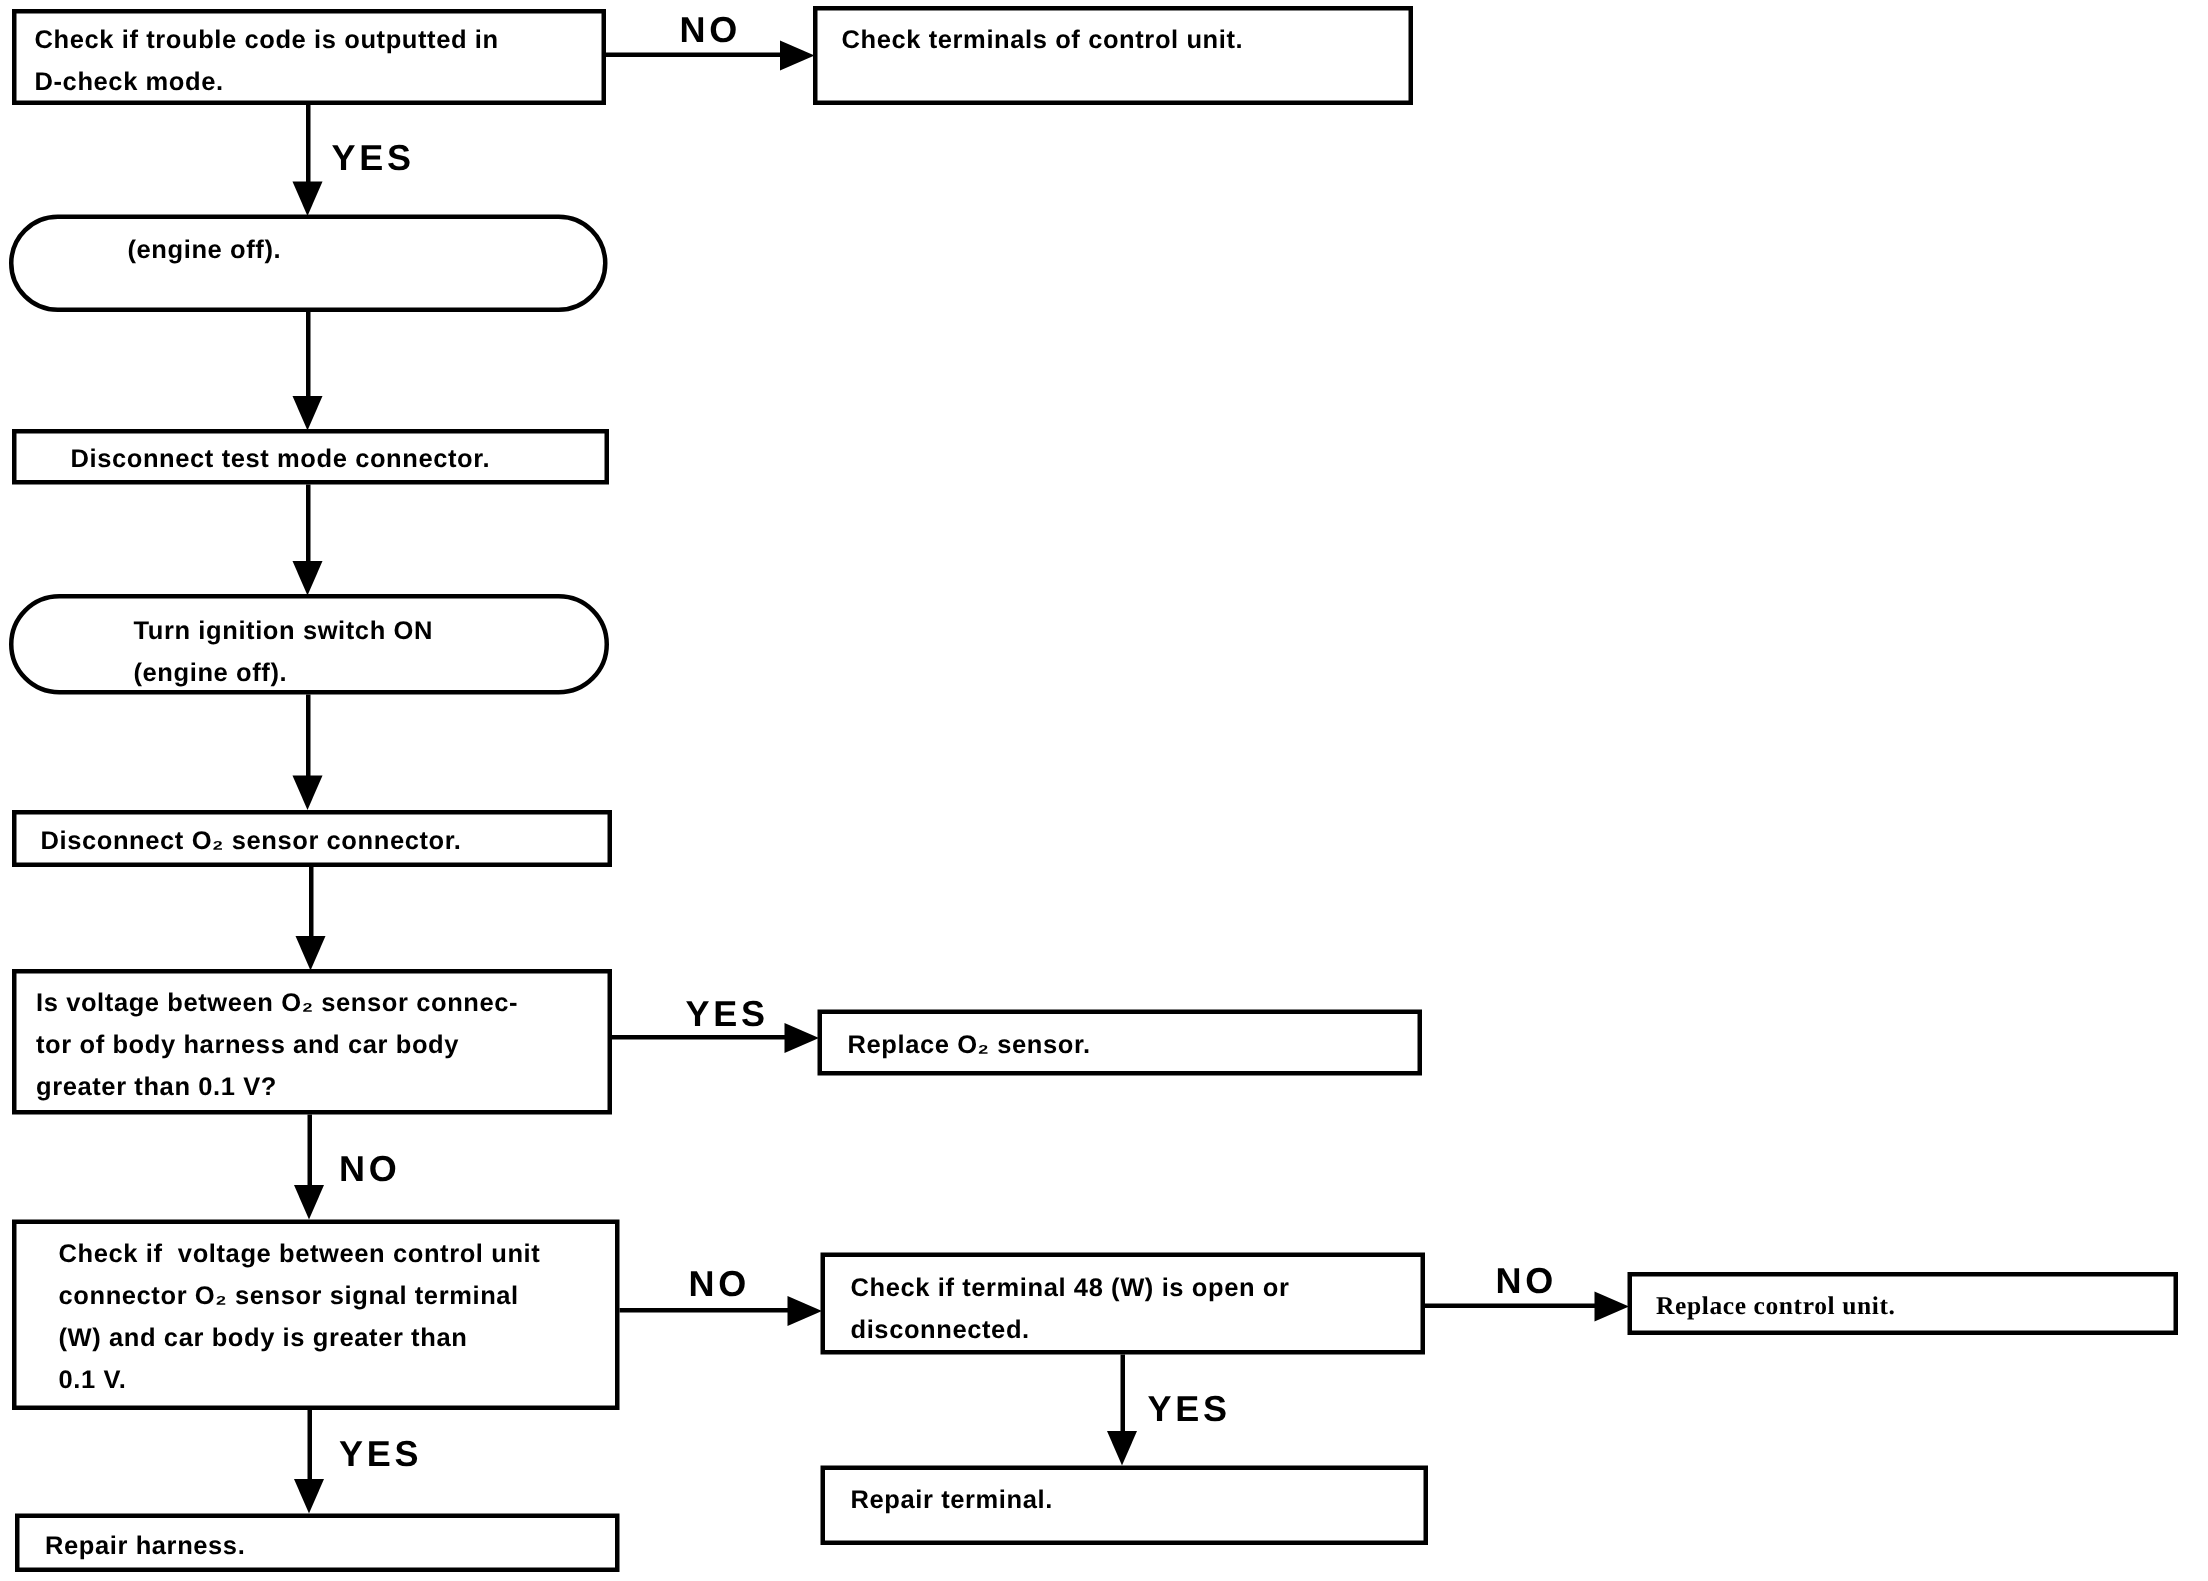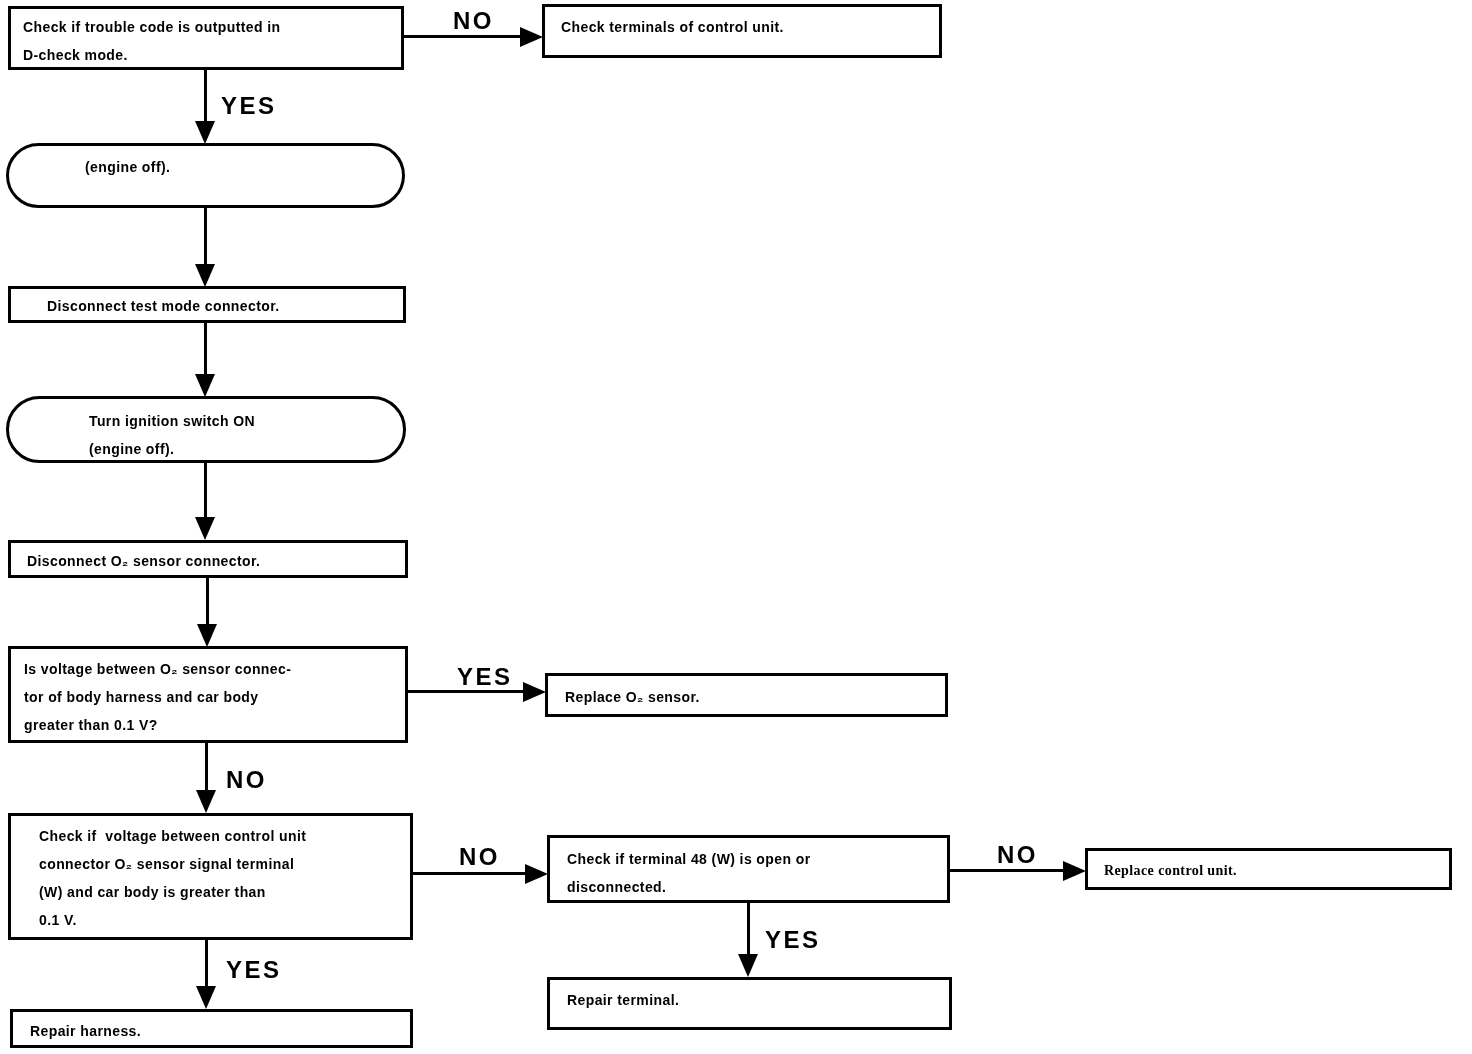--- a/index.html
+++ b/index.html
@@ -14,21 +14,21 @@
     background: #ffffff;
     font-family: "Liberation Sans", "DejaVu Sans", sans-serif;
     color: #000;
     overflow: hidden;
   }
   .node {
     position: absolute;
     box-sizing: border-box;
     border: 3px solid #000;
     background: #fff;
-    font-size: 14px;
+    font-size: 17px;
     font-weight: bold;
     line-height: 28px;
     letter-spacing: 0.4px;
   }
   .node .tline { white-space: pre; }
   .stadium { border-radius: 34px; }
   .vline {
     position: absolute;
     width: 3px;
     background: #000;
@@ -63,21 +63,21 @@
 </head>
 <body>
 
 <div id="canvas">
 
   <div class="node" style="left:8px; top:6px; width:396px; height:64px; padding:4px 8px 0 12px;">
     <div class="tline">Check if trouble code is outputted in</div>
     <div class="tline">D-check mode.</div>
   </div>
 
-  <div class="node" style="left:542px; top:4px; width:400px; height:54px; padding:6px 0 0 16px;">
+  <div class="node" style="left:542px; top:4px; width:400px; height:66px; padding:6px 0 0 16px;">
     <div class="tline">Check terminals of control unit.</div>
   </div>
 
   <div class="node stadium" style="left:6px; top:143px; width:399px; height:65px; padding:7px 0 0 76px;">
     <div class="tline">(engine off).</div>
   </div>
 
   <div class="node" style="left:8px; top:286px; width:398px; height:37px; padding:3px 0 0 36px;">
     <div class="tline">Disconnect test mode connector.</div>
   </div>

